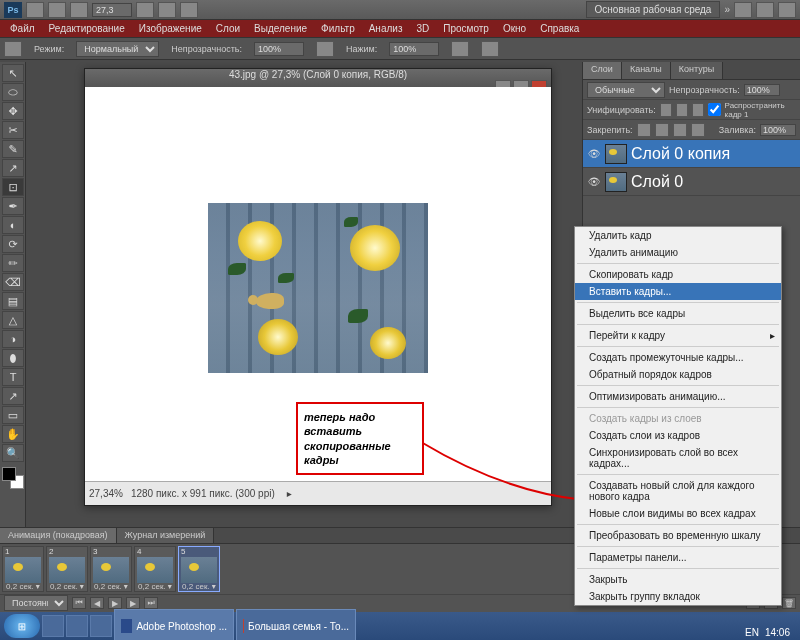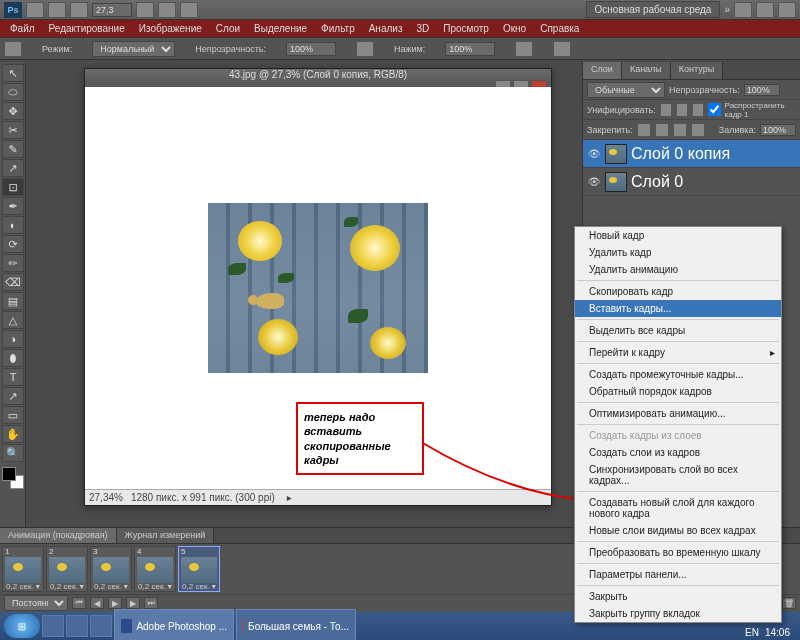--- a/index.html
+++ b/index.html
@@ -4,21 +4,21 @@
 <style>
 * { margin: 0; padding: 0; box-sizing: border-box; font-family: Tahoma, sans-serif; font-size: 10px; }
 body { width: 800px; height: 640px; background: #4a4a4a; overflow: hidden; position: relative; }
 .topbar { height: 20px; background: linear-gradient(#6a6a6a,#595959); display: flex; align-items: center; padding: 0 4px; gap: 4px; border-bottom: 1px solid #333; justify-content: space-between; }
 .ps-logo { width: 18px; height: 16px; background: #1a3a5a; color: #7ab8e6; display: flex; align-items: center; justify-content: center; font-weight: bold; font-size: 9px; }
 .top-icon { width: 18px; height: 16px; background: #888; border: 1px solid #555; }
 .top-spacer { flex: 1; }
 .workspace-btn { background: #5a5a5a; border: 1px solid #444; color: #ddd; padding: 2px 8px; font-size: 10px; }
 .menubar { height: 18px; background: #7f1d1d; display: flex; align-items: center; padding: 0 4px; gap: 2px; border-bottom: 1px solid #333; }
 .menu-item { color: #ddd; padding: 2px 6px; font-size: 10px; }
-.optbar { height: 22px; background: #535353; display: flex; align-items: center; padding: 0 4px; gap: 20px; border-bottom: 1px solid #333; color: #ccc; font-size: 9px; }
+.optbar { height: 22px; background: #535353; display: flex; align-items: center; padding: 0 4px; gap: 12px; border-bottom: 1px solid #333; color: #ccc; font-size: 9px; }
 .opt-label { font-size: 9px; color: #ccc; }
 .opt-input { background: #6a6a6a; border: 1px solid #444; color: #ddd; font-size: 9px; padding: 1px 3px; width: 50px; }
 .opt-dd { background: #6a6a6a; border: 1px solid #444; color: #ddd; font-size: 9px; padding: 1px 3px; }
 .workarea { position: absolute; top: 62px; left: 0; right: 0; bottom: 113px; display: flex; }
 .toolbox { width: 26px; background: #535353; border-right: 1px solid #333; padding: 2px; display: flex; flex-direction: column; gap: 1px; }
 .tool { width: 22px; height: 18px; background: #5a5a5a; border: 1px solid #444; display: flex; align-items: center; justify-content: center; color: #ddd; font-size: 11px; }
 .tool.active { background: #3a3a3a; }
 .fgbg { margin-top: 4px; width: 22px; height: 22px; position: relative; }
 .fg-sw { position: absolute; top: 0; left: 0; width: 14px; height: 14px; background: #000; border: 1px solid #888; }
 .bg-sw { position: absolute; bottom: 0; right: 0; width: 14px; height: 14px; background: #fff; border: 1px solid #888; }
@@ -37,21 +37,21 @@
 .f3 { width: 40px; height: 36px; background: radial-gradient(circle,#fffacd,#e8c838,#b89820); bottom: 18px; left: 50px; }
 .f4 { width: 36px; height: 32px; background: radial-gradient(circle,#fffacd,#e8c838,#b89820); bottom: 14px; right: 22px; }
 .leaves { position: absolute; inset: 0; }
 .leaf { position: absolute; background: #2a5a2a; border-radius: 50% 10% 50% 10%; }
 .l1 { width: 18px; height: 12px; top: 60px; left: 20px; }
 .l2 { width: 16px; height: 10px; top: 70px; left: 70px; }
 .l3 { width: 20px; height: 14px; bottom: 50px; right: 60px; }
 .l4 { width: 14px; height: 10px; top: 14px; right: 70px; }
 .bird { position: absolute; left: 48px; top: 90px; width: 28px; height: 16px; background: #d0b060; border-radius: 60% 40% 40% 50%; }
 .bird::before { content: ''; position: absolute; left: -8px; top: 2px; width: 10px; height: 10px; background: #d0b060; border-radius: 50%; }
-.doc-status { position: absolute; bottom: 0; left: 0; right: 0; height: 16px; background: #e8e8e8; border-top: 1px solid #aaa; display: flex; align-items: center; padding: 0 4px; font-size: 9px; color: #444; gap: 8px; }
+.doc-status { position: absolute; bottom: 0; left: 0; right: 0; height: 24px; background: #e8e8e8; border-top: 1px solid #aaa; display: flex; align-items: center; padding: 0 4px; font-size: 9px; color: #444; gap: 8px; }
 .annotation { position: absolute; top: 340px; left: 270px; width: 128px; background: #fff; border: 2px solid #d00; padding: 6px; font-size: 11px; font-style: italic; font-weight: bold; color: #000; line-height: 1.3; z-index: 5; }
 .arrow-svg { position: absolute; top: 340px; left: 390px; width: 260px; height: 120px; z-index: 4; pointer-events: none; }
 .panels { width: 218px; background: #535353; border-left: 1px solid #333; display: flex; flex-direction: column; }
 .panel-tabs { height: 18px; background: #4a4a4a; display: flex; border-bottom: 1px solid #333; }
 .ptab { padding: 2px 8px; font-size: 9px; color: #ccc; background: #5a5a5a; border-right: 1px solid #333; }
 .ptab.active { background: #6a6a6a; }
 .panel-row { height: 20px; display: flex; align-items: center; padding: 0 4px; gap: 4px; border-bottom: 1px solid #444; }
 .small-input { background: #6a6a6a; border: 1px solid #444; color: #ddd; font-size: 9px; padding: 0 2px; width: 36px; }
 .layer { height: 28px; display: flex; align-items: center; padding: 0 4px; gap: 4px; border-bottom: 1px solid #444; }
 .layer.active { background: #3874b8; }
@@ -236,21 +236,20 @@
         <div class="layer">
           <div class="eye">👁</div>
           <div class="layer-thumb"></div>
           <span class="layer-name">Слой 0</span>
         </div>
       </div>
   </div>
 </div>
 
 <div class="ctx-menu" id="ctx-menu">
-    <div class="ctx-item">Новый кадр</div>
     <div class="ctx-item">Удалить кадр</div>
     <div class="ctx-item">Удалить анимацию</div>
     <div class="ctx-sep"></div>
     <div class="ctx-item">Скопировать кадр</div>
     <div class="ctx-item hover">Вставить кадры...</div>
     <div class="ctx-sep"></div>
     <div class="ctx-item">Выделить все кадры</div>
     <div class="ctx-sep"></div>
     <div class="ctx-item ctx-arrow">Перейти к кадру</div>
     <div class="ctx-sep"></div>

